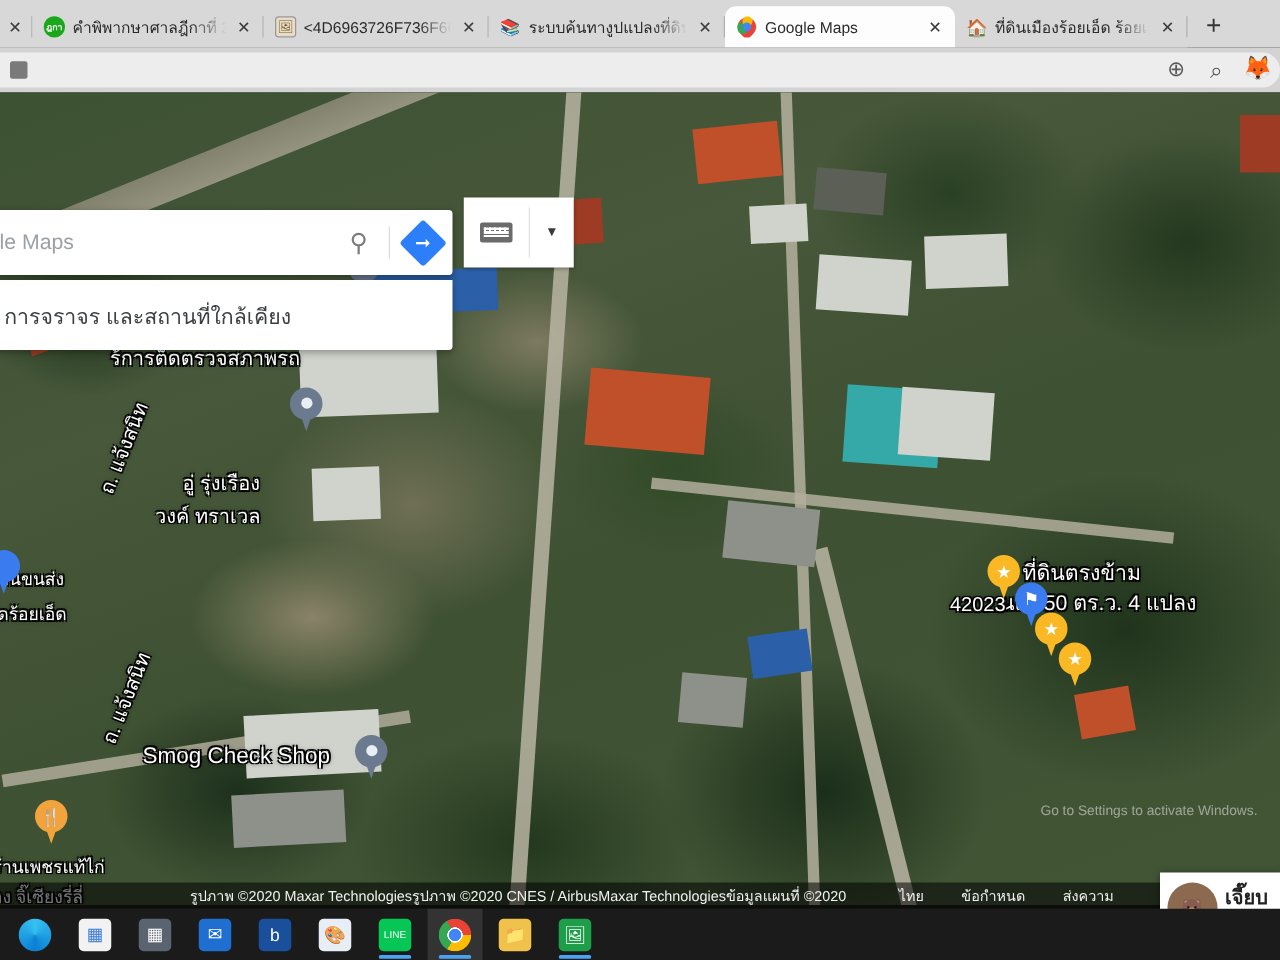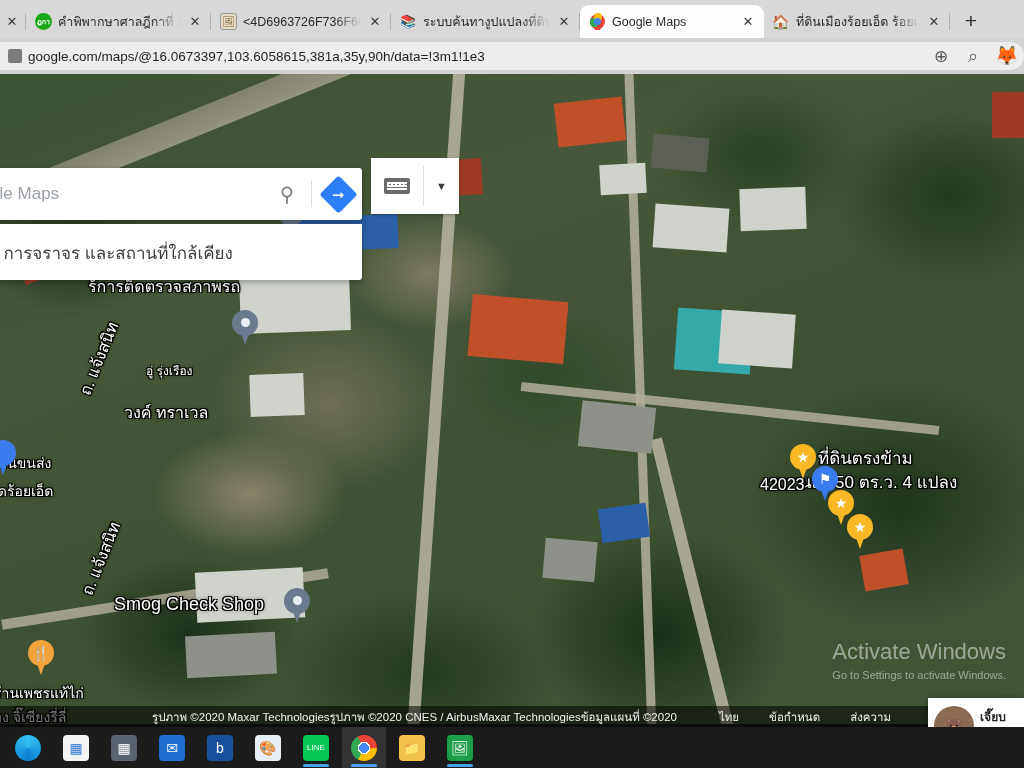--- a/index.html
+++ b/index.html
@@ -253,21 +253,21 @@
 
   
   .linepop {
     position:absolute; right:0; top:698px; width:96px; height:56px;
     background:#fff; box-shadow:0 0 6px rgba(0,0,0,.4);
     display:flex; align-items:center; padding:0 6px; gap:6px; overflow:hidden;
   }
   .line-avatar { width:40px;height:40px;border-radius:50%;background:#8c6a4f;flex:0 0 40px;
                  display:flex;align-items:center;justify-content:center;color:#5a4330;font-size:14px;}
   .line-txt { overflow:hidden; }
-  .line-name { font-size:12px; color:#222; font-weight:bold; white-space:nowrap;}
+  .line-name { font-size:16px; color:#222; font-weight:bold; white-space:nowrap;}
   .line-sub  { font-size:11px; color:#555; white-space:nowrap;}
 
   
   .taskbar {
     position:absolute; left:0; top:727px; width:1024px; height:41px;
     background:#1b1b1b;
     display:flex; align-items:center; padding-left:6px; gap:4px;
   }
   .tb-item {
     width:44px; height:41px; position:relative;
@@ -342,21 +342,20 @@
       <span class="tab-title">ที่ดินเมืองร้อยเอ็ด ร้อยเอ็</span>
       <span class="tab-close">✕</span>
     </div>
 
     <div class="newtab">+</div>
   </div>
 
   <div class="omnibar">
     <div class="omnibox">
       <span class="omni-lead"></span>
-      <span class="omni-url">google.com/maps/@16.0673397,103.6058615,381a,35y,90h/data=!3m1!1e3</span>
       <span class="omni-actions">
         <span class="omni-ico" style="font-size:17px;">⊕</span>
         <span class="omni-ico" style="font-size:18px;">⌕</span>
         <span class="omni-ico" style="font-size:17px;">☆</span>
       </span>
     </div>
   </div>
   <div class="ext-fox">🦊</div>
 
   <div class="map">
@@ -385,21 +384,21 @@
     <div class="bldg r-gray" style="left:186px;top:560px;width:90px;height:42px;transform:rotate(-3deg);"></div>
     <div class="bldg r-white" style="left:196px;top:496px;width:108px;height:50px;transform:rotate(-3deg);"></div>
     <div class="bldg r-gray" style="left:544px;top:466px;width:52px;height:40px;transform:rotate(5deg);"></div>
     <div class="bldg r-white" style="left:600px;top:90px;width:46px;height:30px;transform:rotate(-3deg);"></div>
     <div class="bldg r-dark" style="left:652px;top:62px;width:56px;height:34px;transform:rotate(5deg);"></div>
     <div class="bldg r-white" style="left:654px;top:132px;width:74px;height:44px;transform:rotate(4deg);"></div>
     <div class="bldg r-white" style="left:740px;top:114px;width:66px;height:42px;transform:rotate(-2deg);"></div>
 
     <div class="mlabel" style="left:88px;top:200px;font-size:16px;">ร้การต็ดตรวจสภาพรถ</div>
     <div class="mlabel rot-n70" style="left:96px;top:300px;font-size:16px;">ถ. แจ้งสนิท</div>
-    <div class="mlabel" style="left:146px;top:287px;font-size:12px;">อู่ รุ่งเรือง</div>
+    <div class="mlabel" style="left:146px;top:300px;font-size:16px;">อู่ รุ่งเรือง</div>
     <div class="mlabel" style="left:124px;top:326px;font-size:16px;">วงค์ ทราเวล</div>
     <div class="mlabel rot-n70" style="left:98px;top:500px;font-size:16px;">ถ. แจ้งสนิท</div>
     <div class="mlabel sm" style="left:-16px;top:378px;">กงานขนส่ง</div>
     <div class="mlabel sm" style="left:-10px;top:406px;">วัดร้อยเอ็ด</div>
     <div class="mlabel" style="left:114px;top:520px;font-size:18px;">Smog Check Shop</div>
     <div class="mlabel sm" style="left:-6px;top:608px;">ร้านเพชรแท้ไก่</div>
     <div class="mlabel" style="left:-14px;top:632px;font-size:14px;">ย่าง จิ๊เซียงรี่ลี่</div>
     <div class="mlabel" style="left:818px;top:370px;font-size:17px;">ที่ดินตรงข้าม</div>
     <div class="mlabel" style="left:800px;top:394px;font-size:17px;">นส่ง 50 ตร.ว. 4 แปลง</div>
     <div class="mlabel" style="left:760px;top:402px;font-size:16px;">42023</div>
@@ -444,21 +443,20 @@
         <span class="body"></span>
         <span class="glyph">★</span>
       </div>
     <div class="pin yellow" style="left:847px;top:440px;">
         <span class="tip"></span>
         <span class="body"></span>
         <span class="glyph">★</span>
       </div>
 
     <div class="activate">
-      <div class="l1">Activate Windows</div>
       <div class="l2">Go to Settings to activate Windows.</div>
     </div>
 
     <div class="searchpanel">
       <input class="search-input" type="text" placeholder="Google Maps" style="">
       <span class="search-icon">⚲</span>
       <span class="search-div"></span>
       <span class="dir-btn">
         <span class="dir-diamond">
             <span>➞</span>

